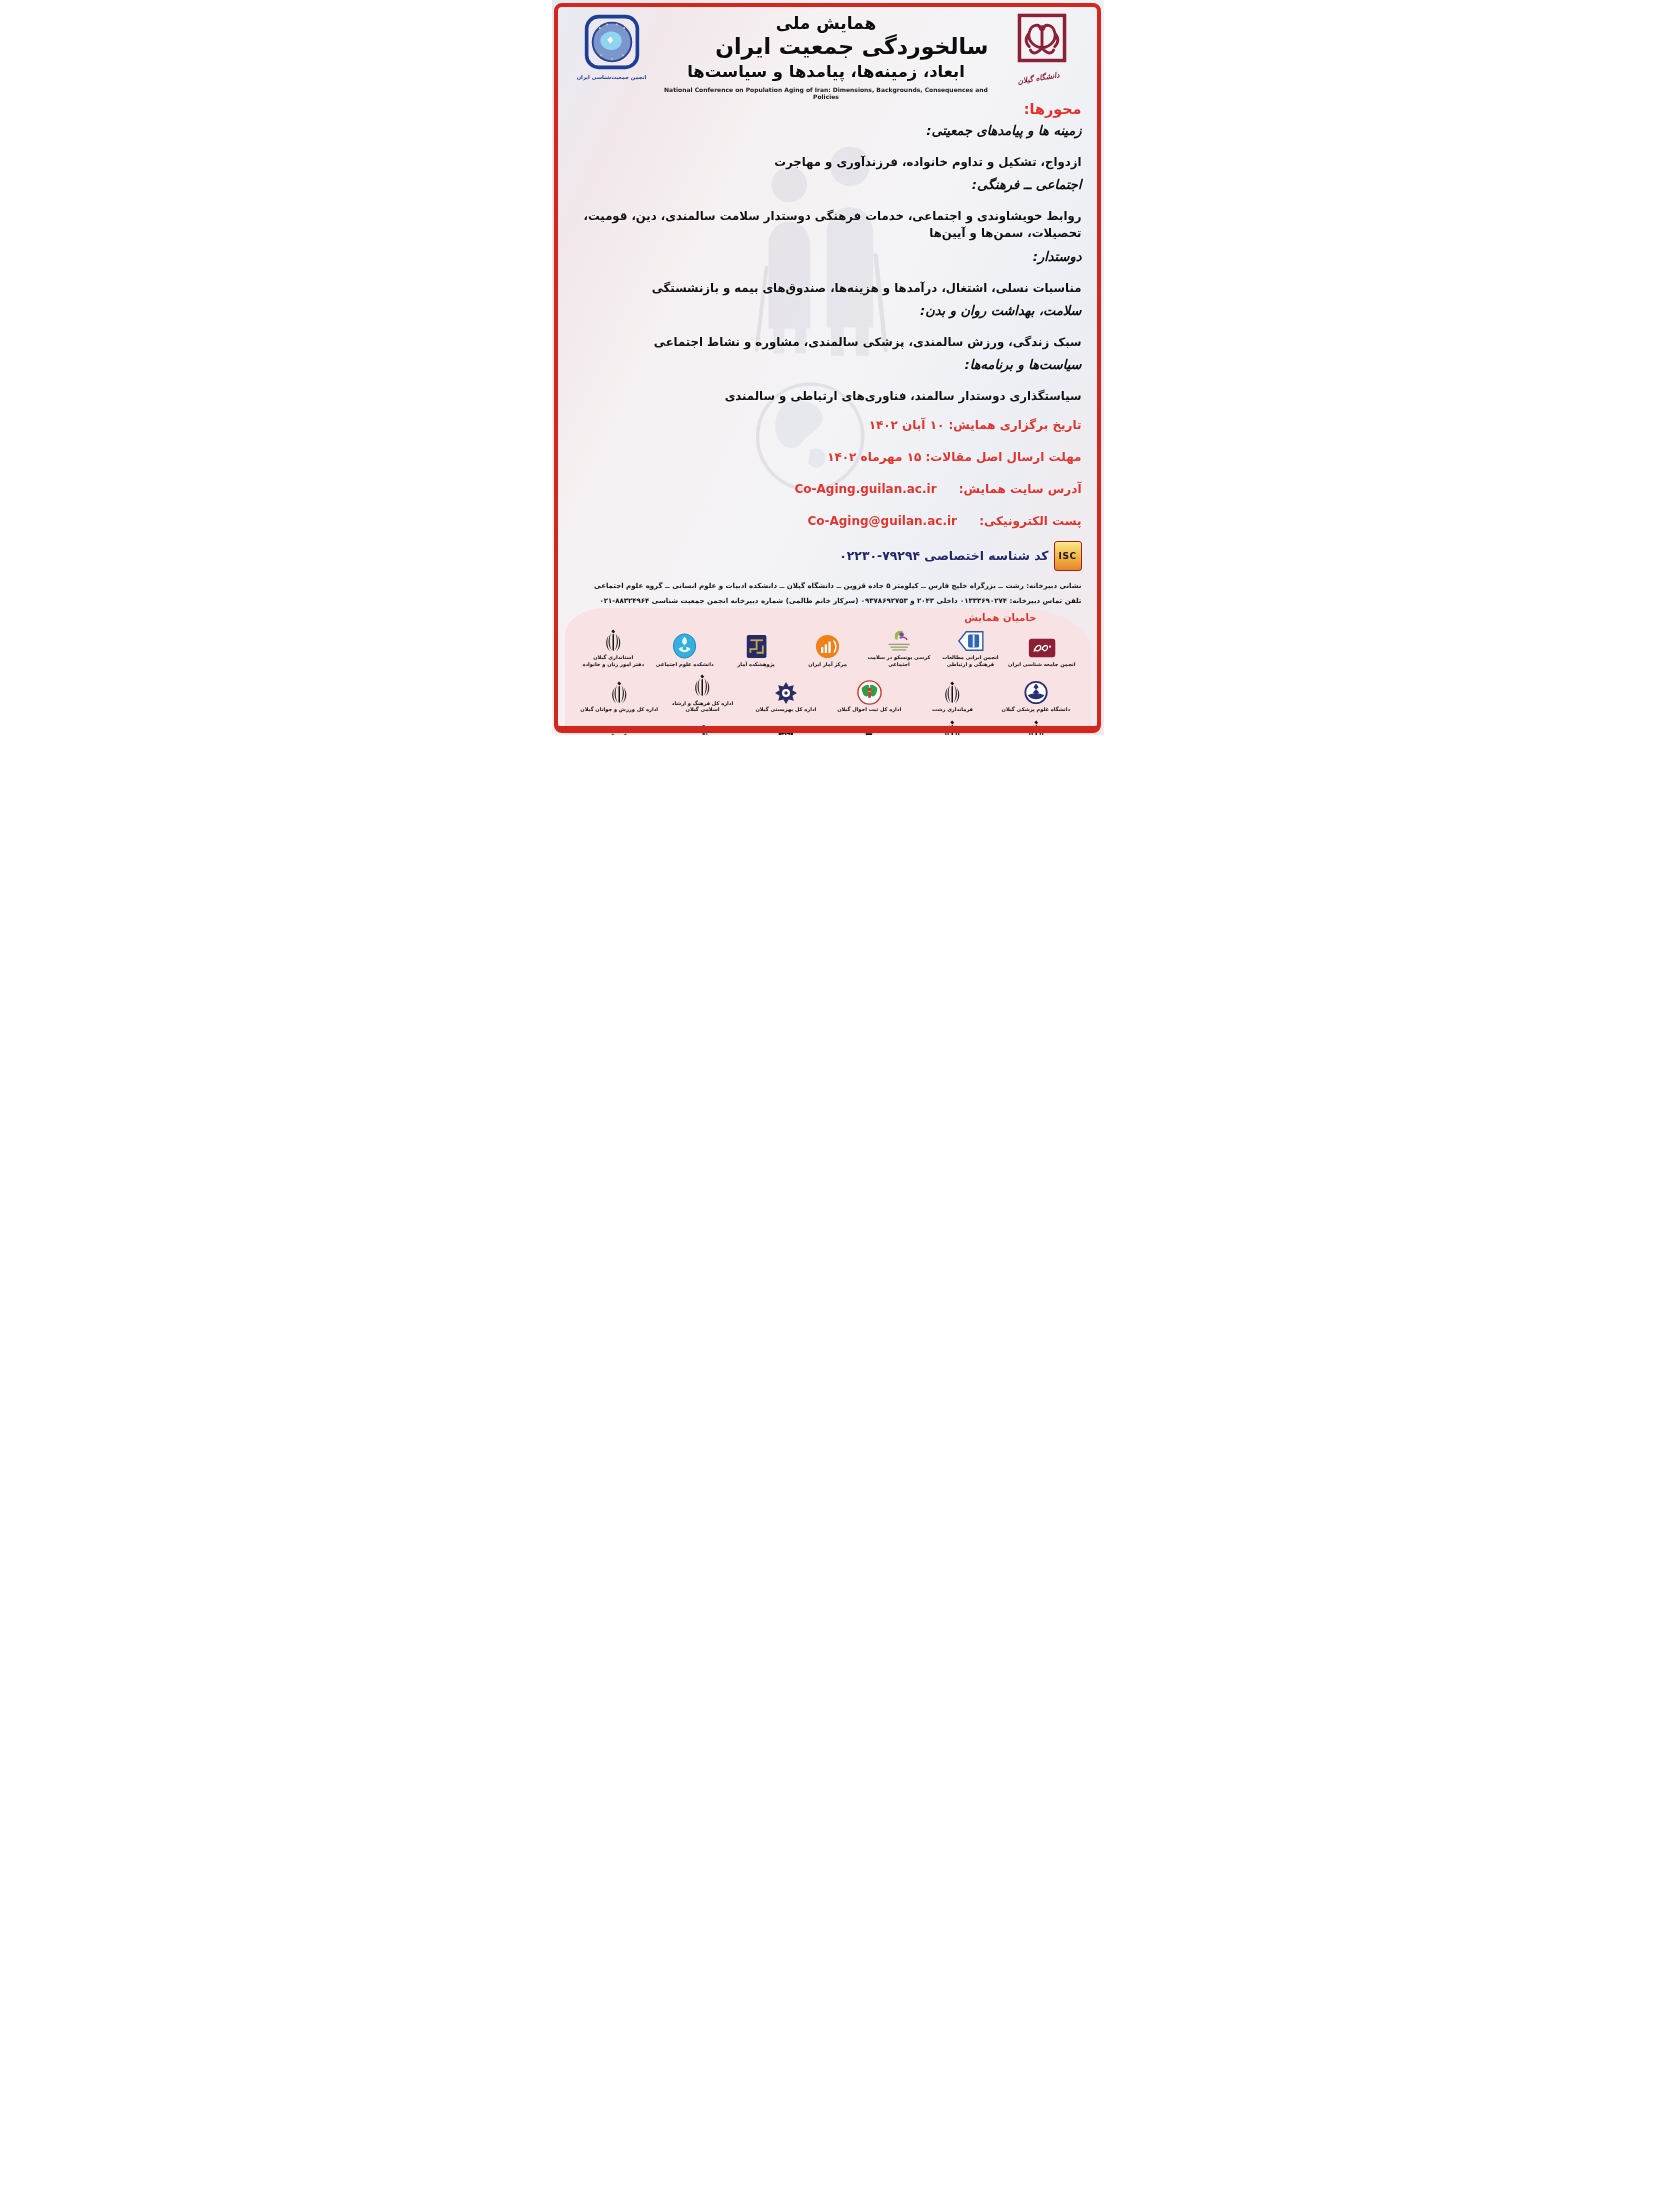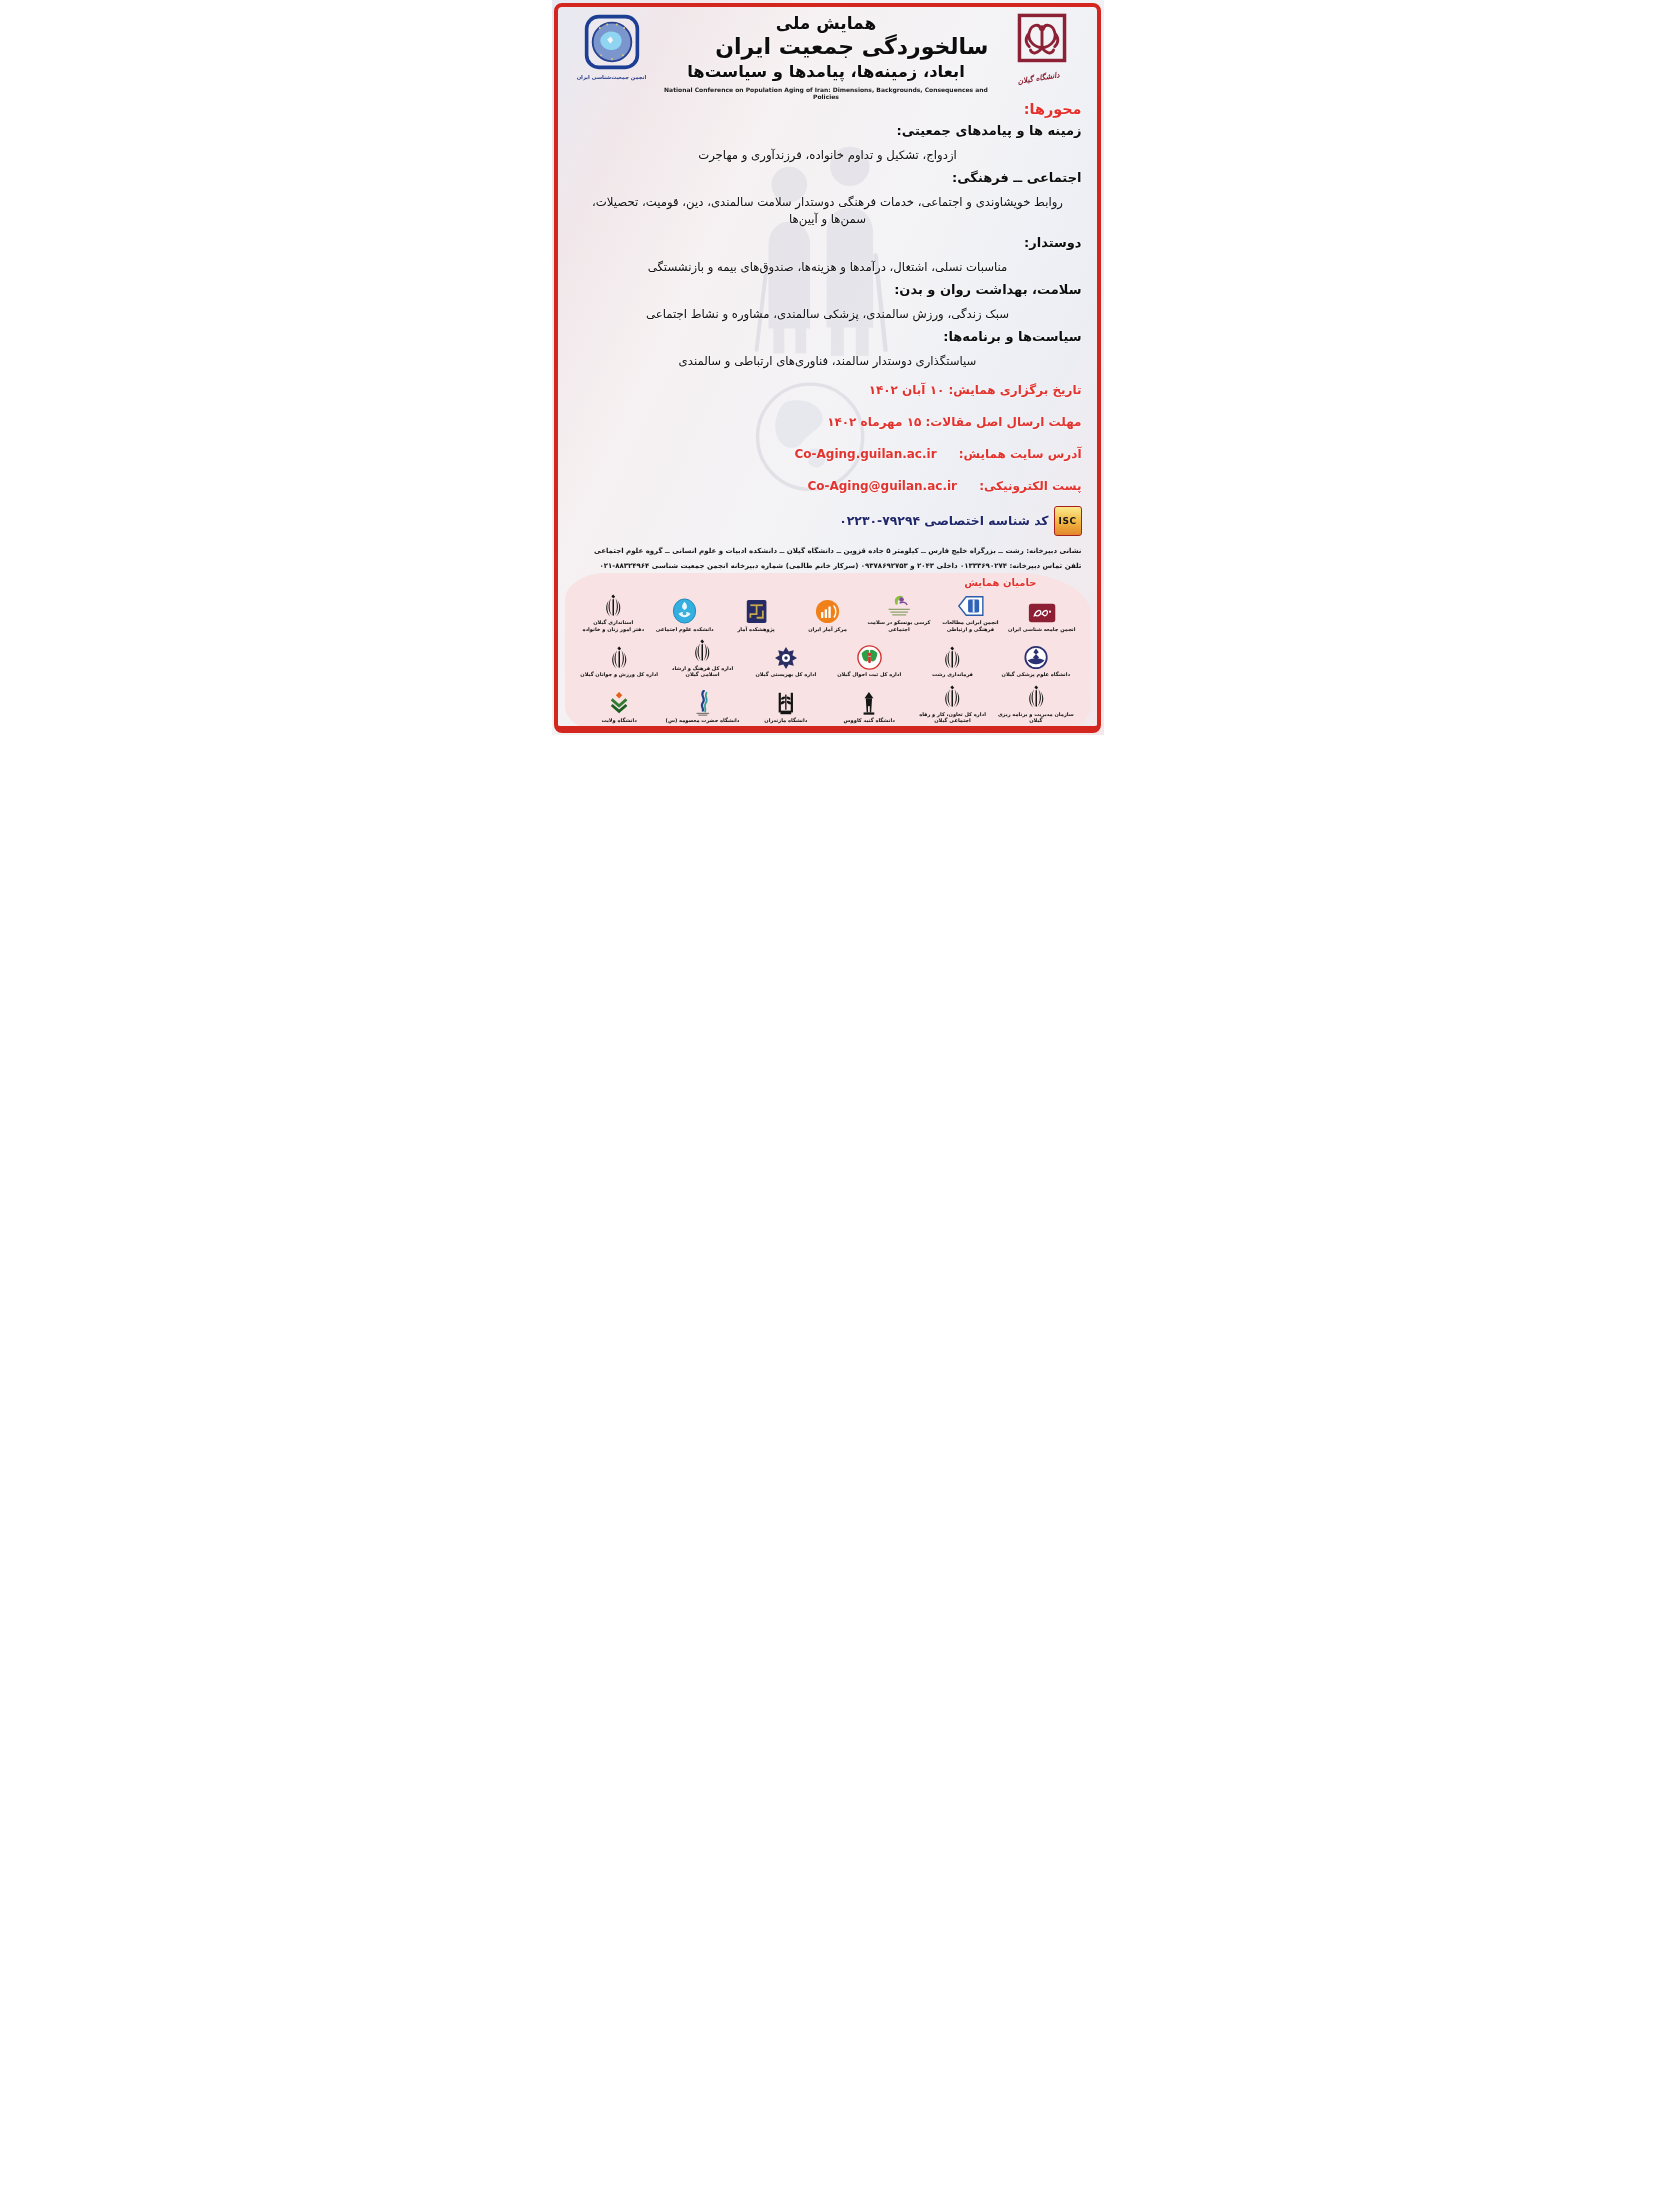--- a/index.html
+++ b/index.html
@@ -19,22 +19,22 @@
   .titles{flex:1;text-align:center;color:#0d0d0d;}
   .t1{font-size:17px;font-weight:bold;text-shadow:0 0 3.5px #fff;}
   .t2{font-size:22px;font-weight:bold;margin-top:1px;text-shadow:0 0 3.5px #fff;text-align:right;}
   .t3{font-size:16.4px;font-weight:bold;margin-top:3px;text-shadow:0 0 3.5px #fff;}
   .ten{font-size:6px;font-weight:bold;margin-top:5px;color:#1a1a1a;}
   .logo-right{width:83px;text-align:center;}
   .gu-logo{width:52px;height:58px;}
   .gu-caption{font-size:7.4px;color:#8c2135;font-weight:bold;font-style:italic;transform:rotate(-9deg) translateX(-4px);}
   .topics{padding:1px 22px 0;position:relative;z-index:1;}
   .topics-heading{color:#e62f2b;font-size:14.4px;font-weight:bold;margin-top:0;text-shadow:0 0 3px #fff;}
-  .topic-title{font-size:13px;font-weight:bold;margin-top:4.5px;color:#0d0d0d;text-shadow:0 0 3px #fff;line-height:1.4;}
-  .topic-body{font-size:11.7px;font-weight:normal;margin-top:7px;color:#101010;text-shadow:0 0 3px #fff;line-height:1.5;text-align:center;}
+  .topic-title{font-size:13px;font-weight:bold;margin-top:4.5px;color:#0d0d0d;text-shadow:0 0 3px #fff;line-height:1.4;font-style:italic;}
+  .topic-body{font-size:11.7px;font-weight:bold;margin-top:14px;color:#101010;text-shadow:0 0 3px #fff;line-height:1.5;}
   .info{padding:0 22px 0;position:relative;z-index:1;}
   .info-line{color:#e3332e;font-size:12px;font-weight:bold;margin-top:18px;text-shadow:0 0 2.5px rgba(255,255,255,.95);}
   .info-line.first{margin-top:12px;}
   .latin{display:inline-block;margin-right:18px;}
   .isc-line{margin-top:13px;display:flex;align-items:center;gap:5px;}
   .isc-badge{background:linear-gradient(#fbe98c,#f0b03c 60%,#e2862e);border:1.5px solid #a8201c;border-radius:3px;color:#151515;font-weight:bold;font-size:9px;padding:9px 4px;letter-spacing:0.5px;}
   .isc-text{color:#20276b;font-size:12.4px;font-weight:bold;text-shadow:0 0 2.5px #fff;}
   .footer-address{padding:10px 22px 0;position:relative;z-index:1;color:#141414;}
   .addr{font-size:7px;font-weight:bold;text-align:right;line-height:1.6;}
   .addr + .addr{margin-top:4.5px;}

